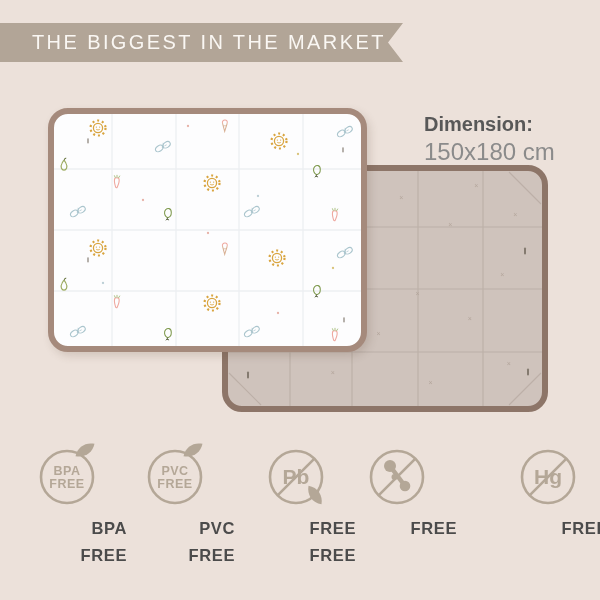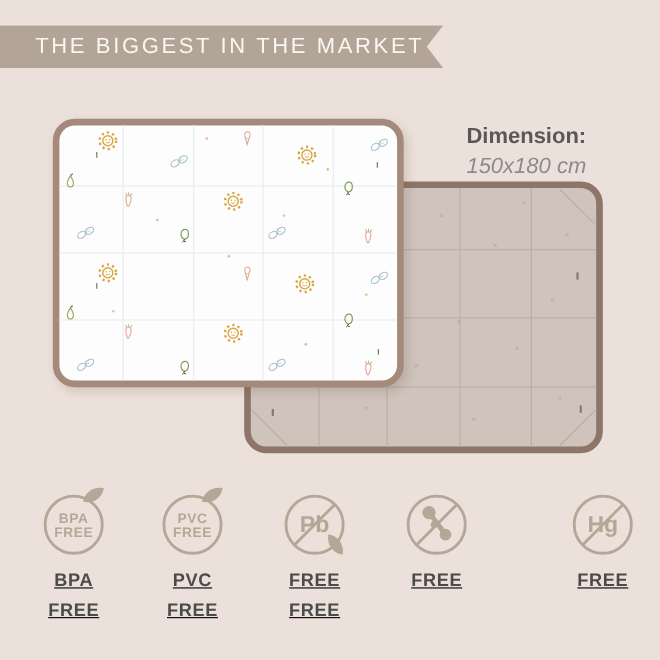--- a/index.html
+++ b/index.html
@@ -15,21 +15,21 @@
     clip-path:polygon(0 0,100% 0,calc(100% - 15px) 50%,100% 100%,0 100%);
   }
   .ribbon-text{
     display:block;line-height:39px;padding-left:32px;
     font-size:20px;letter-spacing:2.4px;color:var(--ribbon-text);
     white-space:nowrap;
   }
   
   .dimension{position:absolute;left:424px;top:78px;line-height:27px;margin-top:33px;}
   .dim-title{font-size:20px;font-weight:bold;color:var(--dimension-title);}
-  .dim-value{font-size:20px;color:var(--dimension-value);font-style:italic;}
+  .dim-value{font-size:24px;color:var(--dimension-value);}
   
   .mat{position:absolute;border-radius:20px;overflow:hidden;box-sizing:border-box;}
   .mat-back{
     left:222px;top:165px;width:326px;height:247px;z-index:1;
     background:var(--mat-back-surface);border:6px solid var(--mat-back-border);
   }
   .mat-front{
     left:48px;top:108px;width:319px;height:244px;z-index:2;
     background:var(--mat-front-surface);border:6px solid var(--mat-front-border);
     box-shadow:3px 4px 9px rgba(92,70,58,0.18);
@@ -40,21 +40,21 @@
   .xmark{
     position:absolute;font-size:7px;color:var(--back-mark);
     transform:translate(-50%,-50%);line-height:1;
   }
   .bdash{
     position:absolute;width:2px;height:7px;border-radius:1px;
     background:var(--mark-dark);transform:translate(-50%,-50%);opacity:.75;
   }
   
   #badges{position:absolute;left:0;top:441px;width:600px;height:140px;z-index:3;}
-  .badge{position:absolute;top:0;width:120px;text-align:center;text-decoration:underline;}
+  .badge{position:absolute;top:0;width:120px;text-align:right;}
   .badge-svg{display:block;margin:0 auto;}
   .badge-label{
     margin-top:4px;font-size:16.5px;font-weight:bold;letter-spacing:0.6px;
     color:var(--badge-label);line-height:27px;
   }
 </style>
 </head>
 <body>
 
 <div class="stage">
@@ -248,21 +248,21 @@
           <circle cx="32" cy="36" r="26" fill="none" stroke="var(--badge)" stroke-width="2.6"></circle>
           <text x="32" y="34" text-anchor="middle" font-size="12.5" letter-spacing="0.5" font-weight="bold" fill="var(--badge)">PVC</text>
           <text x="32" y="47" text-anchor="middle" font-size="12.5" letter-spacing="0.5" font-weight="bold" fill="var(--badge)">FREE</text>
           <path d="M1,17 C1,7.5 8,1 17,1 C17,10.5 10.5,17 1,17 Z" fill="var(--badge)" transform="translate(41,0) rotate(12 9 9)"></path>
         </svg>
         <div class="badge-label">
           <div>PVC</div>
           <div>FREE</div>
         </div>
       </div>
-      <div class="badge" style="left: 226px;">
+      <div class="badge" style="left: 236px;">
         <svg width="64" height="70" viewBox="0 0 64 70" class="badge-svg">
           <circle cx="32" cy="36" r="26" fill="none" stroke="var(--badge)" stroke-width="2.6"></circle>
           <text x="32" y="43" text-anchor="middle" font-size="21" font-weight="bold" fill="var(--badge)">Pb</text>
           <line x1="13.6" y1="54.4" x2="50.4" y2="17.6" stroke="var(--badge)" stroke-width="2.6"></line>
           <path d="M1,17 C1,7.5 8,1 17,1 C17,10.5 10.5,17 1,17 Z" fill="var(--badge)" transform="translate(42,45) rotate(100 9 9)"></path>
         </svg>
         <div class="badge-label">
           <div>FREE</div>
           <div>FREE</div>
         </div>

